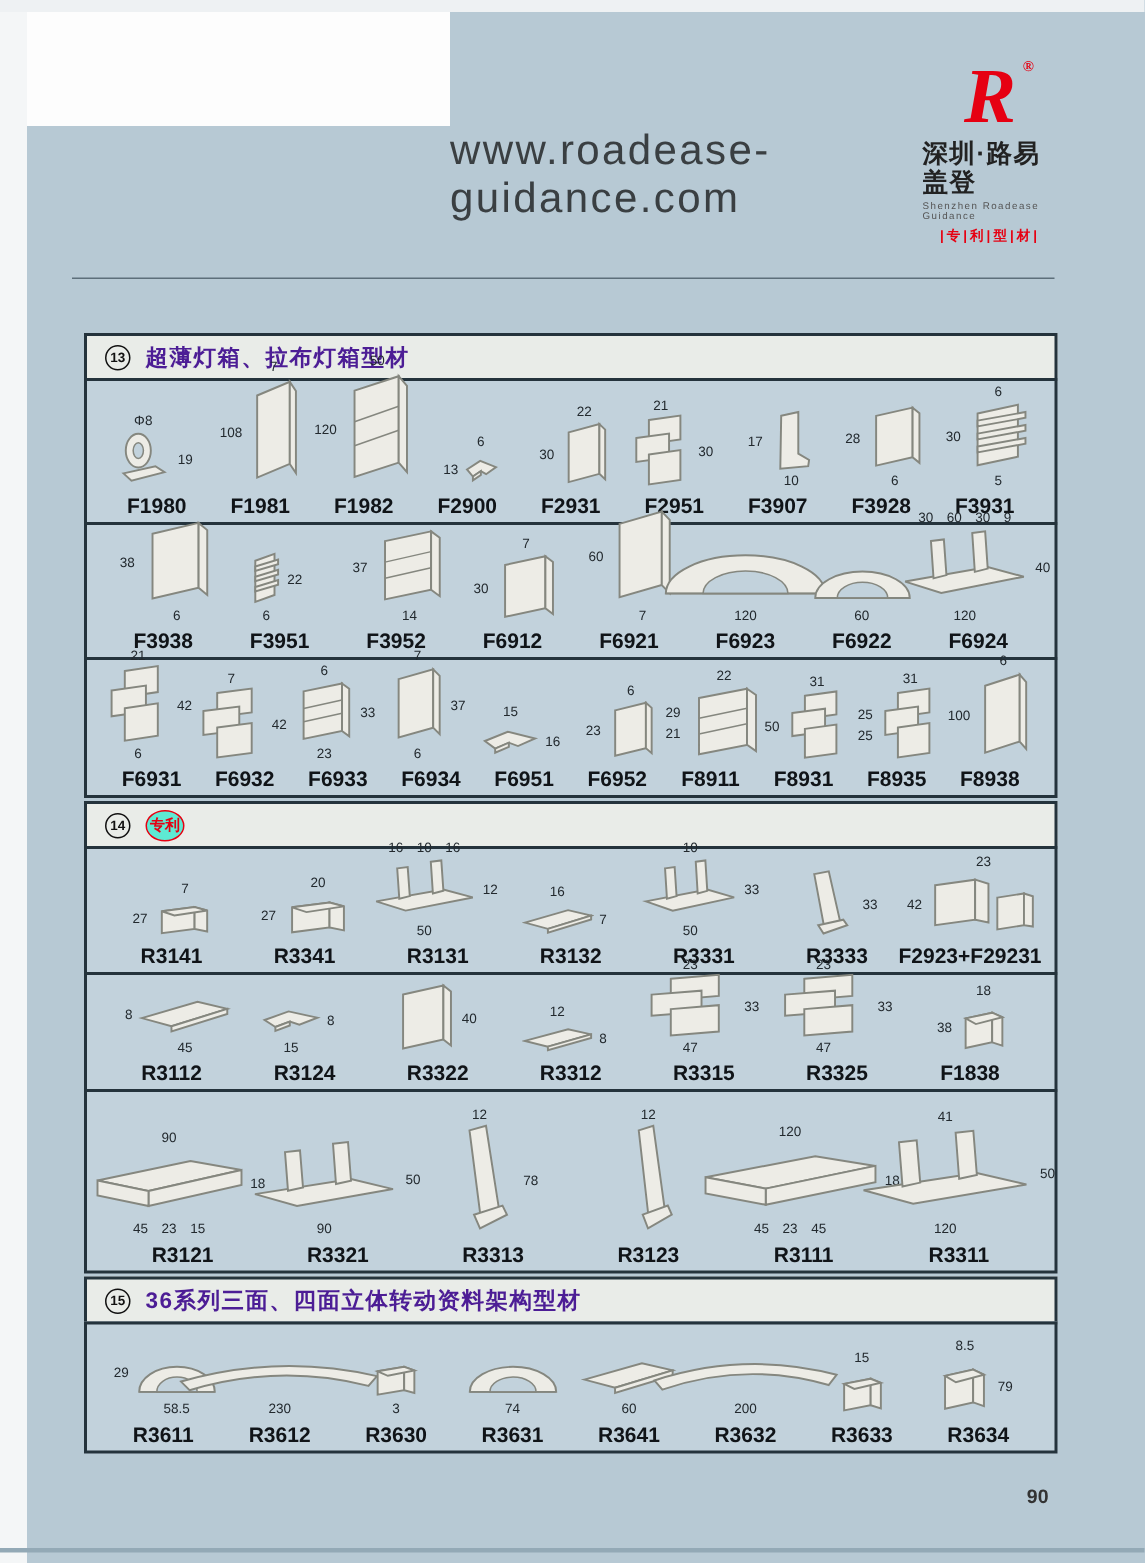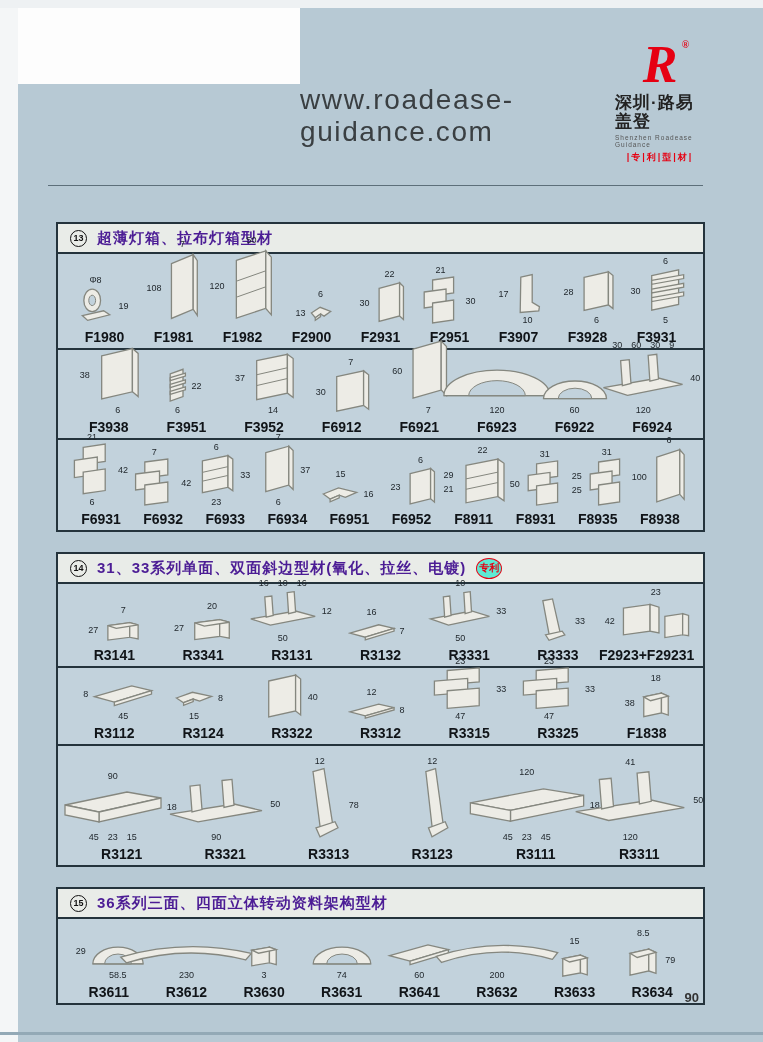--- a/index.html
+++ b/index.html
@@ -21,21 +21,21 @@
   .rlogo{position:relative;font-family:"Liberation Serif",serif;font-weight:bold;font-style:italic;
          font-size:52px;line-height:0.9;color:#e60012;}
   .rlogo .reg{position:absolute;right:-12px;top:-2px;font-size:10px;font-style:normal;color:#e60012;}
   .brand-cn{font-weight:bold;font-size:17px;color:#222;margin-top:4px;letter-spacing:1px;}
   .brand-en{font-size:6.5px;color:#555;letter-spacing:1px;margin-top:2px;}
   .brand-tag{font-size:9px;color:#e60012;letter-spacing:2px;margin-top:3px;font-weight:bold;}
   .hdr-rule{position:absolute;left:48px;right:60px;top:185px;height:1px;background:#5d6f7a;}
 
   
   .catalog{position:absolute;left:56px;right:58px;top:222px;}
-  .sec{margin-bottom:20px;text-align:right;}
+  .sec{margin-bottom:2px;text-align:right;}
   .sec-head{display:flex;align-items:center;gap:10px;background:#e9ece8;
             border:2px solid #24333c;padding:3px 12px;height:22px;}
   .sec-num{display:inline-flex;align-items:center;justify-content:center;flex:0 0 auto;
            width:15px;height:15px;border:1.2px solid #111;border-radius:50%;
            font-size:9px;font-weight:bold;color:#111;}
   .sec-title{font-weight:bold;font-size:15px;color:#4c1d95;letter-spacing:1px;}
   .patent-badge{display:inline-flex;align-items:center;justify-content:center;
            border:1.6px solid #e60012;color:#e60012;border-radius:50%;
            font-size:10px;font-weight:bold;width:24px;height:19px;background:#5eead4;}
   .prow{display:flex;justify-content:space-between;align-items:flex-end;
@@ -525,21 +525,20 @@
               <span class="dim">100</span>
             </div>
           </div>
           <div class="pcode">F8938</div>
         </div>
       </div>
     </div>
     <div class="sec">
       <div class="sec-head">
         <span class="sec-num">14</span>
-        <span class="sec-title">31、33系列单面、双面斜边型材(氧化、拉丝、电镀)</span>
         <span class="patent-badge">专利</span>
       </div>
       <div class="prow" style="height: 86px;">
         <div class="pcell">
           <div class="draw" style="width: 42px; height: 28px; margin-top: 12px; margin-left: 18px;">
             <svg viewBox="0 0 100 100" preserveAspectRatio="none" width="42" height="28">
               <polygon class="f" points="14,34 66,24 66,76 14,86"></polygon>
               <polygon class="f" points="66,24 86,32 86,82 66,76"></polygon>
               <polygon class="f" points="14,34 66,24 86,32 34,44"></polygon>
             </svg>

